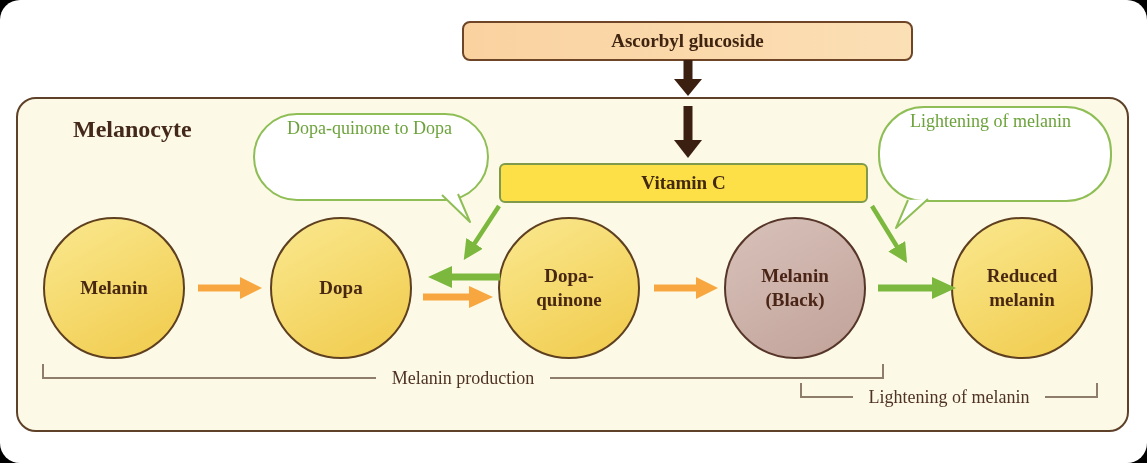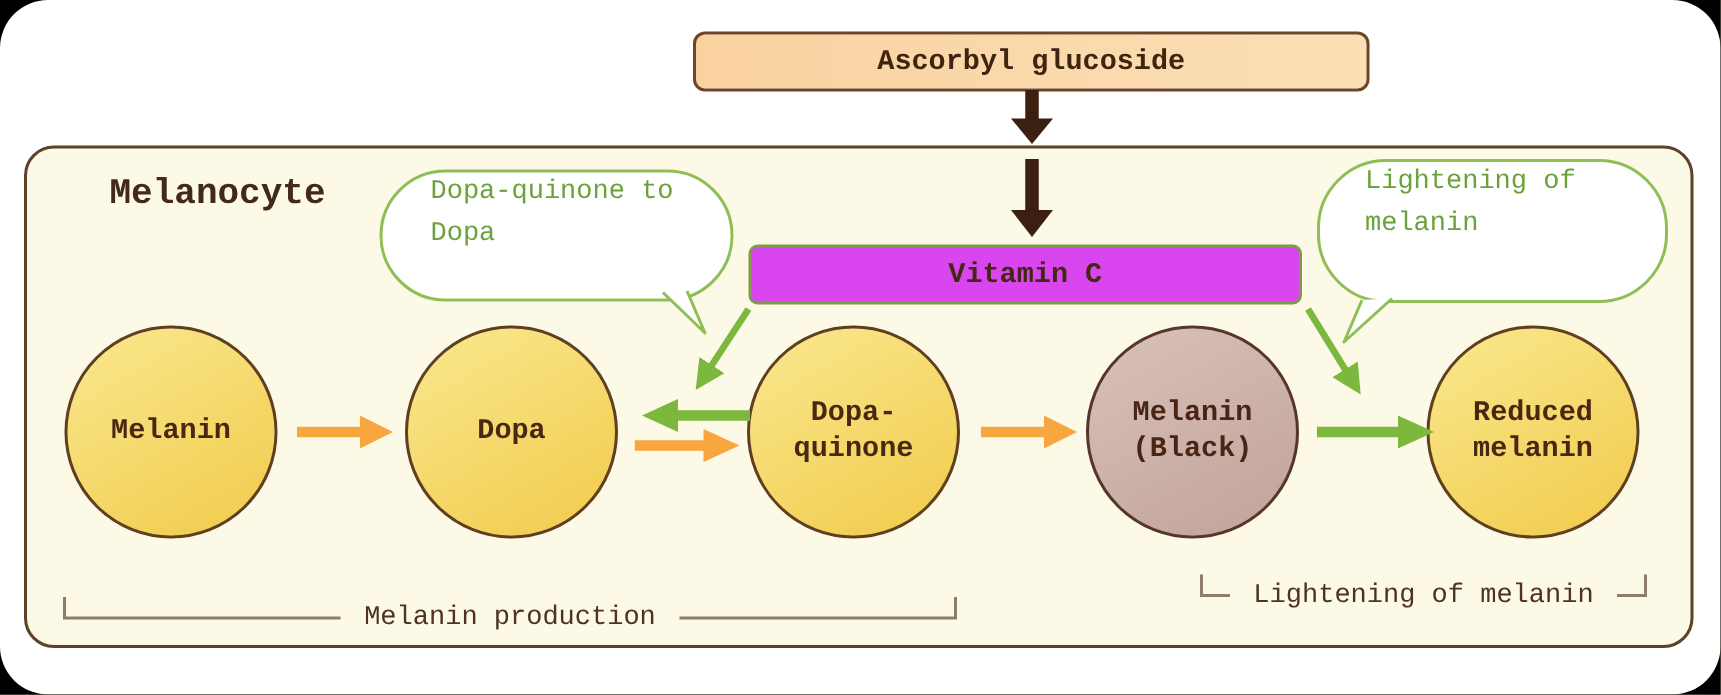--- a/index.html
+++ b/index.html
@@ -1,19 +1,19 @@
 <!DOCTYPE html>
 <html><head>
 <meta charset="utf-8">
 <style>
   html,body{margin:0;padding:0;background:#000;}
   .stage{
     position:relative;width:1147px;height:463px;background:#ffffff;
-    border-radius:32px;overflow:hidden;
-    font-family:Liberation Mono, monospace;
+    border-radius:20px;overflow:hidden;
+    font-family:Liberation Serif, serif;
   }
   .abs{position:absolute;}
 
   
   .ascorbyl{
     left:462px;top:21px;width:451px;height:40px;
     background:linear-gradient(90deg,#fad2a0,#fbdfb5);
     border:2px solid #6e4526;border-radius:8px;
     display:flex;align-items:center;justify-content:center;
     font-size:19px;font-weight:bold;color:#3f2410;box-sizing:border-box;
@@ -25,21 +25,21 @@
     background:#fcfae6;border:2px solid #5e4128;border-radius:20px;
     box-sizing:border-box;
   }
   .melano-title{
     left:53px;top:116px;font-size:24px;font-weight:bold;color:#44291a;margin-left:20px;
   }
 
   
   .vitamin{
     left:499px;top:163px;width:369px;height:40px;
-    background:#d946ef;border:2px solid #7e9a4a;border-radius:6px;
+    background:#fde047;border:2px solid #7e9a4a;border-radius:6px;
     display:flex;align-items:center;justify-content:center;
     font-size:19px;font-weight:bold;color:#432912;box-sizing:border-box;
   }
 
   
   .bubble{
     background:#ffffff;border:2px solid #8fbe56;border-radius:46px;
     display:flex;flex-direction:column;justify-content:flex-start;
     color:#6ca23b;font-size:18px;line-height:1.55;box-sizing:border-box;
   }
@@ -171,21 +171,21 @@
 
   <svg class="abs" style="left:864px;top:200px" width="50" height="70">
     <defs>
       <marker id="mkR" viewBox="0 0 10 10" refX="7" refY="5" markerWidth="4.4" markerHeight="4.4" orient="auto">
         <path d="M0,0 L10,5 L0,10 z" fill="#7cb83e"></path>
       </marker>
     </defs>
     <line x1="8" y1="6" x2="40" y2="58" stroke="#7cb83e" stroke-width="4.5" marker-end="url(#mkR)"></line>
   </svg>
 
-  <div class="abs bracket" style="left:42px;top:398px;width:596px">
+  <div class="abs bracket" style="left:42px;top:364px;width:842px">
     <div class="tick"></div>
     <div class="bline"></div>
     <div class="blabel">Melanin production</div>
     <div class="bline"></div>
     <div class="tick"></div>
   </div>
 
   <div class="abs bracket" style="left:800px;top:383px;width:298px">
     <div class="tick"></div>
     <div class="bline"></div>

